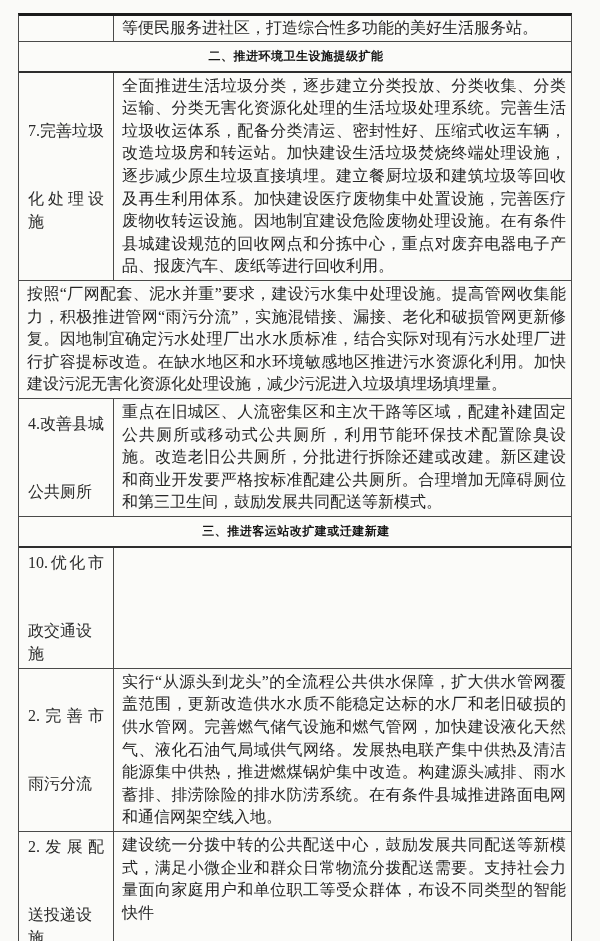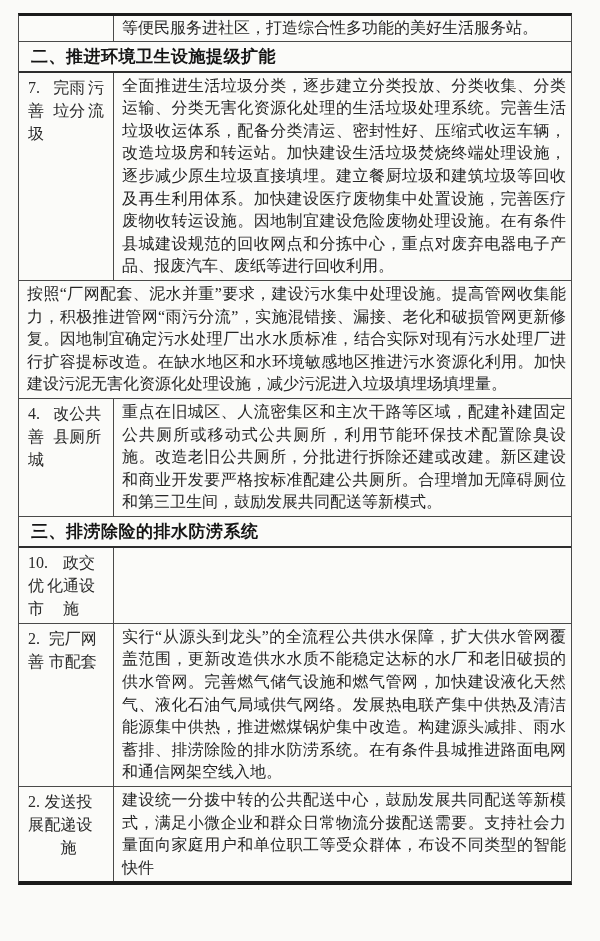--- a/index.html
+++ b/index.html
@@ -30,99 +30,102 @@
     display: flex;
     border-bottom: 1.5px solid #4a4a4a;
   }
   .row:last-child { border-bottom: none; }
   .cell-label {
     flex: 0 0 95px;
     width: 95px;
     box-sizing: border-box;
     border-right: 1.5px solid #4a4a4a;
     display: flex;
+    flex-direction: column;
     justify-content: center;
     padding: 3px 9px 3px 9px;
     font-size: 16px;
     line-height: 23px;
     color: #2a2a2a;
+    gap: 45px;
   }
   .cell-label .jline {
     text-align: justify;
     text-align-last: justify;
     text-justify: inter-character;
   }
   .cell-body {
     flex: 1 1 auto;
     box-sizing: border-box;
     padding: 2px 5px 2px 8px;
     font-size: 16px;
     line-height: 22.6px;
     text-align: justify;
     text-justify: inter-character;
     color: #262626;
   }
   .section-row {
     box-sizing: border-box;
     border-bottom: 2px solid #2e2e2e;
     padding: 3px 10px 3px 12px;
-    font-size: 17px;
+    font-size: 12px;
     font-weight: bold;
     line-height: 23px;
     color: #151515;
     letter-spacing: 0.5px;
+    text-align: center;
   }
   .continuation .cell-body { padding-top: 1px; padding-bottom: 1px; }
 </style>
 </head>
 <body>
 
 <div class="page">
   <div class="doc-table">
 
     <div class="row continuation">
       <div class="cell-label"></div>
       <div class="cell-body">等便民服务进社区，打造综合性多功能的美好生活服务站。</div>
     </div>
 
     <div class="section-row">二、推进环境卫生设施提级扩能</div>
 
     <div class="row">
       <div class="cell-label">
           <div class="jline">7.完善垃圾</div>
-          <div class="jline">雨污分流</div>
+          <div class="jline">化处理设施</div>
         </div>
       <div class="cell-body">全面推进生活垃圾分类，逐步建立分类投放、分类收集、分类运输、分类无害化资源化处理的生活垃圾处理系统。完善生活垃圾收运体系，配备分类清运、密封性好、压缩式收运车辆，改造垃圾房和转运站。加快建设生活垃圾焚烧终端处理设施，逐步减少原生垃圾直接填埋。建立餐厨垃圾和建筑垃圾等回收及再生利用体系。加快建设医疗废物集中处置设施，完善医疗废物收转运设施。因地制宜建设危险废物处理设施。在有条件县城建设规范的回收网点和分拣中心，重点对废弃电器电子产品、报废汽车、废纸等进行回收利用。</div>
     </div>
 
     <div class="row">
       <div class="cell-body">按照“厂网配套、泥水并重”要求，建设污水集中处理设施。提高管网收集能力，积极推进管网“雨污分流”，实施混错接、漏接、老化和破损管网更新修复。因地制宜确定污水处理厂出水水质标准，结合实际对现有污水处理厂进行扩容提标改造。在缺水地区和水环境敏感地区推进污水资源化利用。加快建设污泥无害化资源化处理设施，减少污泥进入垃圾填埋场填埋量。</div>
     </div>
 
     <div class="row">
       <div class="cell-label">
           <div class="jline">4.改善县城</div>
           <div>公共厕所</div>
         </div>
       <div class="cell-body">重点在旧城区、人流密集区和主次干路等区域，配建补建固定公共厕所或移动式公共厕所，利用节能环保技术配置除臭设施。改造老旧公共厕所，分批进行拆除还建或改建。新区建设和商业开发要严格按标准配建公共厕所。合理增加无障碍厕位和第三卫生间，鼓励发展共同配送等新模式。</div>
     </div>
 
-    <div class="section-row">三、排涝除险的排水防涝系统</div>
+    <div class="section-row">三、推进客运站改扩建或迁建新建</div>
 
     <div class="row">
       <div class="cell-label">
           <div class="jline">10.优化市</div>
           <div>政交通设施</div>
         </div>
     </div>
 
     <div class="row">
       <div class="cell-label">
           <div class="jline">2.完善市</div>
-          <div>厂网配套</div>
+          <div>雨污分流</div>
         </div>
       <div class="cell-body">实行“从源头到龙头”的全流程公共供水保障，扩大供水管网覆盖范围，更新改造供水水质不能稳定达标的水厂和老旧破损的供水管网。完善燃气储气设施和燃气管网，加快建设液化天然气、液化石油气局域供气网络。发展热电联产集中供热及清洁能源集中供热，推进燃煤锅炉集中改造。构建源头减排、雨水蓄排、排涝除险的排水防涝系统。在有条件县城推进路面电网和通信网架空线入地。</div>
     </div>
 
     <div class="row">
       <div class="cell-label">
           <div class="jline">2.发展配</div>
           <div>送投递设施</div>
         </div>
       <div class="cell-body">建设统一分拨中转的公共配送中心，鼓励发展共同配送等新模式，满足小微企业和群众日常物流分拨配送需要。支持社会力量面向家庭用户和单位职工等受众群体，布设不同类型的智能快件</div>

